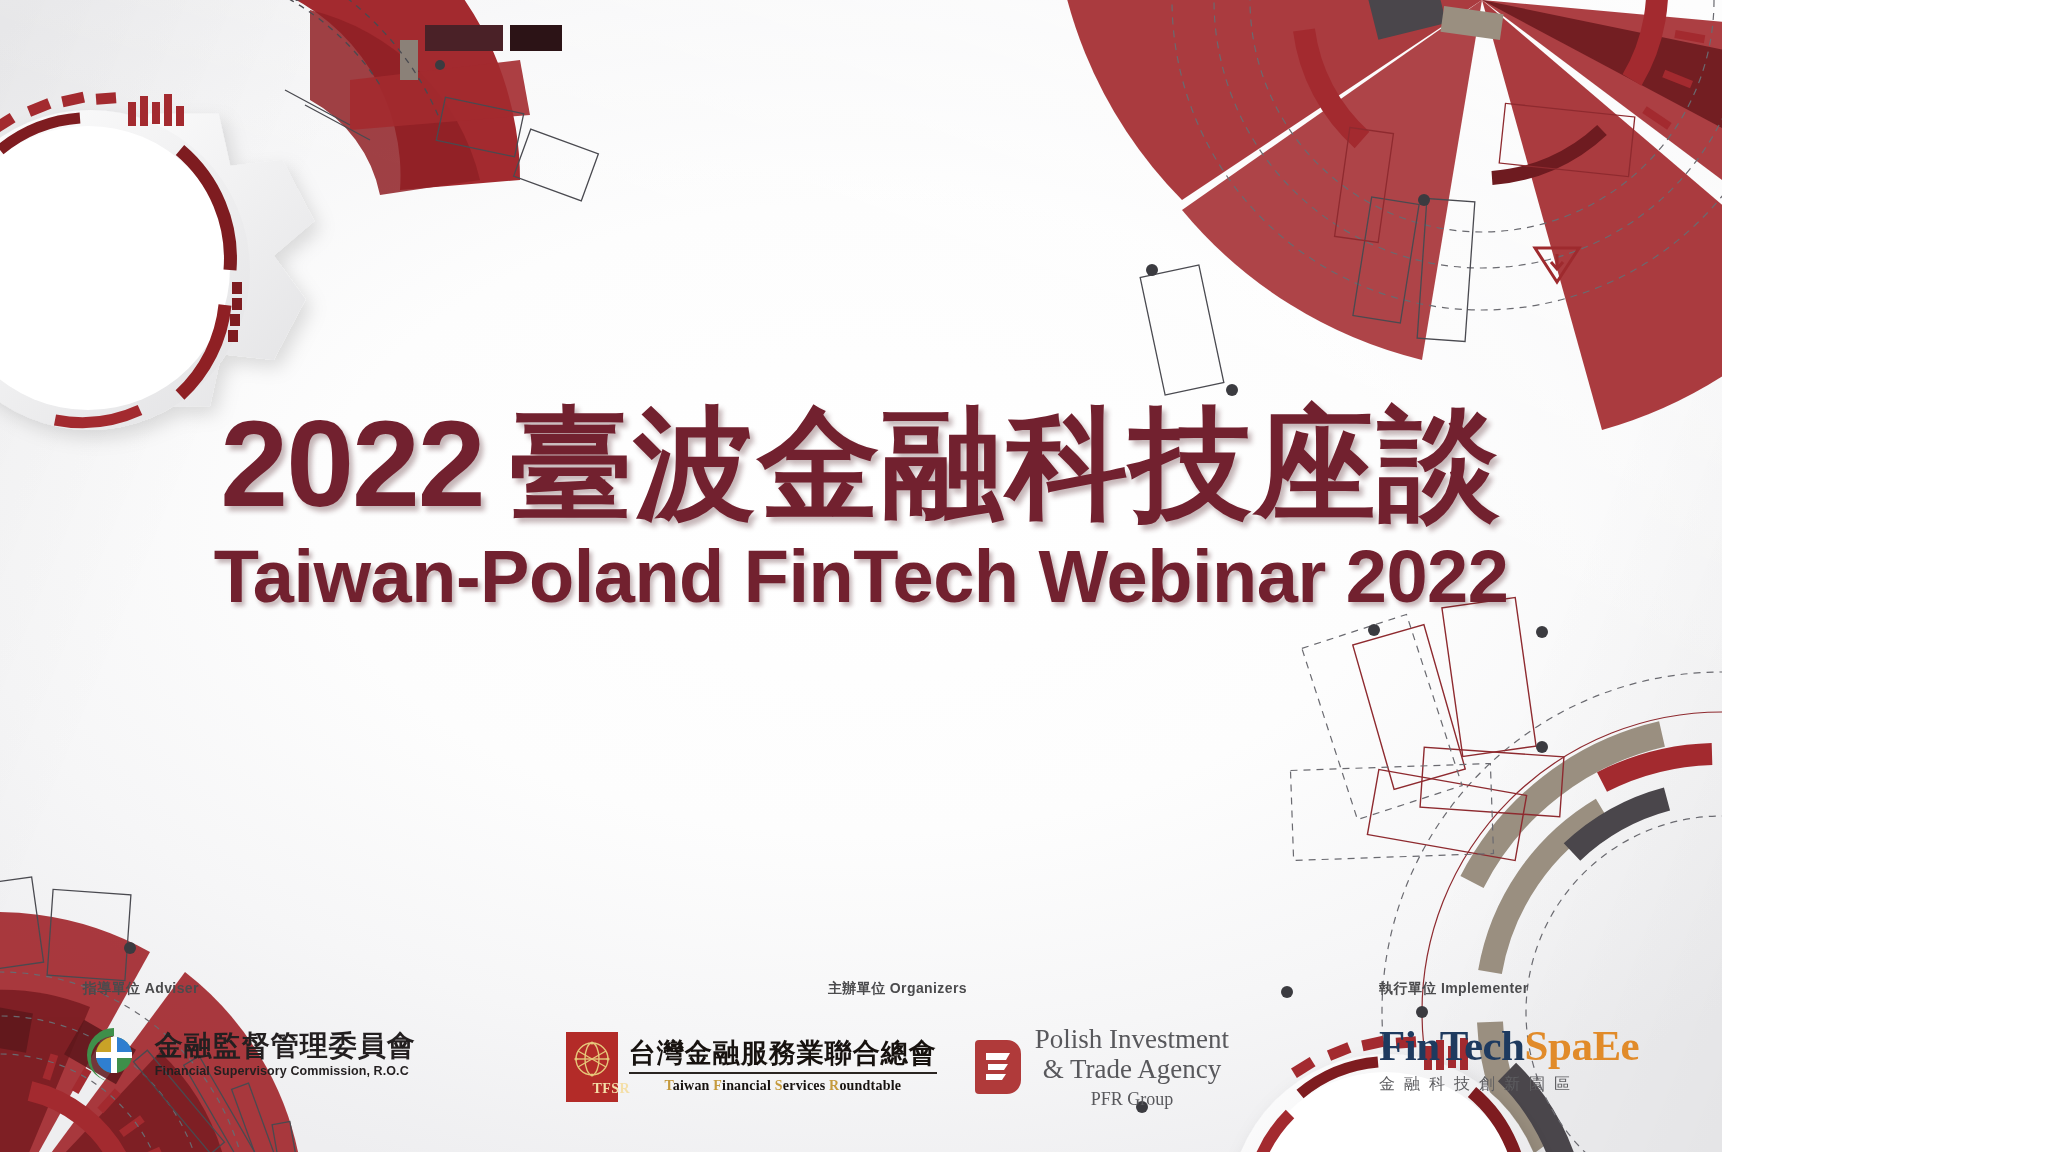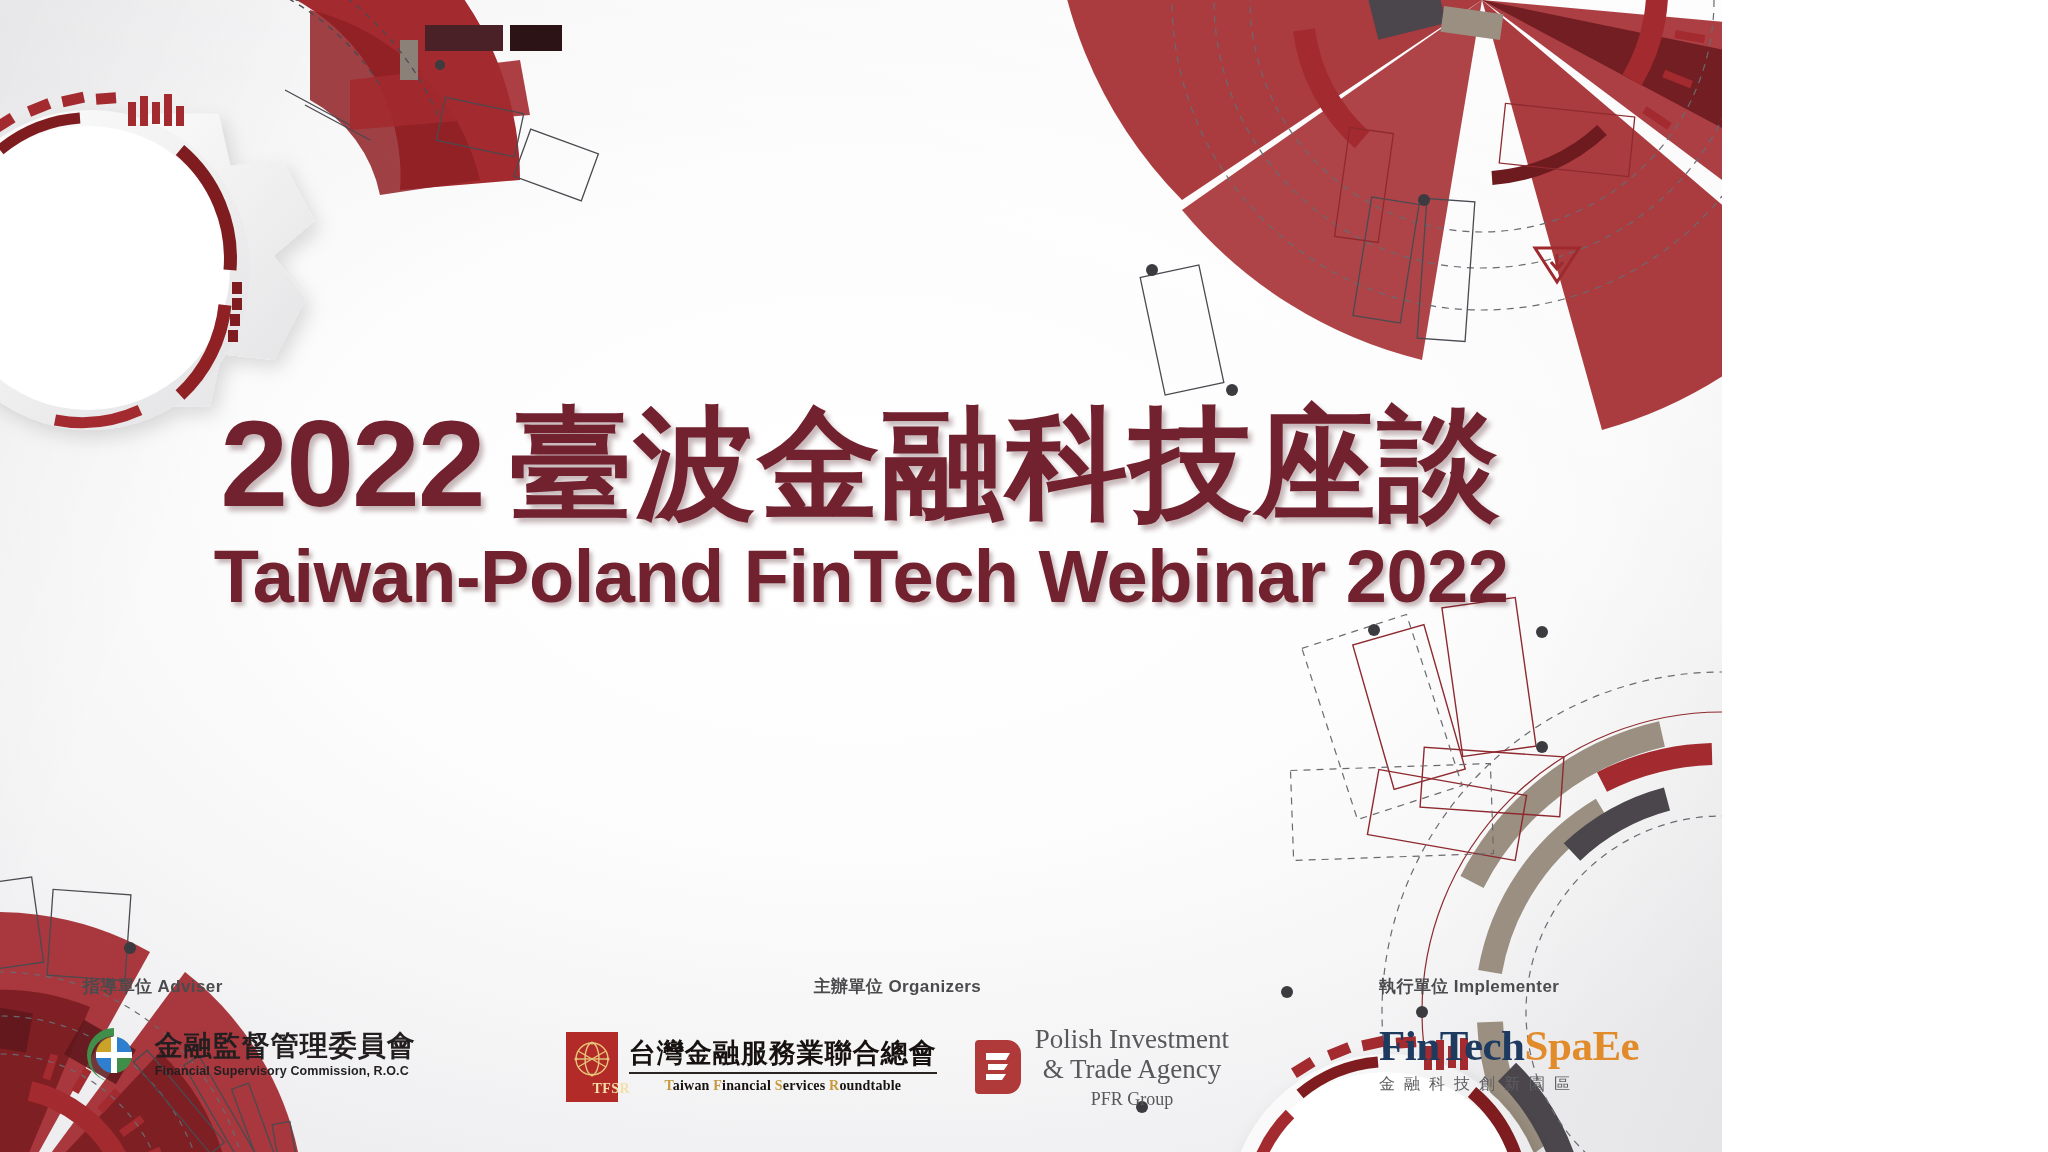--- a/index.html
+++ b/index.html
@@ -45,21 +45,21 @@
   }
 
   
   #footer{
     position:absolute;left:0;right:0;bottom:42px;
     display:flex;justify-content:center;align-items:flex-start;
   }
   #footer-inner{display:flex;align-items:flex-start;gap:0;}
   .grp{display:flex;flex-direction:column;}
   .grp-label{
-    font-size:17px;font-weight:bold;color:#4b4b4d;
+    font-size:14px;font-weight:bold;color:#4b4b4d;
     letter-spacing:0.4px;margin-bottom:26px;white-space:nowrap;
   }
   .grp-logos{display:flex;align-items:center;gap:38px;}
   .g-adviser{margin-right:150px;}
   .g-org{margin-right:150px;text-align:center;}
 
   
   .fsc{display:flex;align-items:center;gap:10px;}
   .fsc-mark{position:relative;width:62px;height:62px;flex:0 0 auto;}
   .fsc-txt{display:flex;flex-direction:column;line-height:1;}

